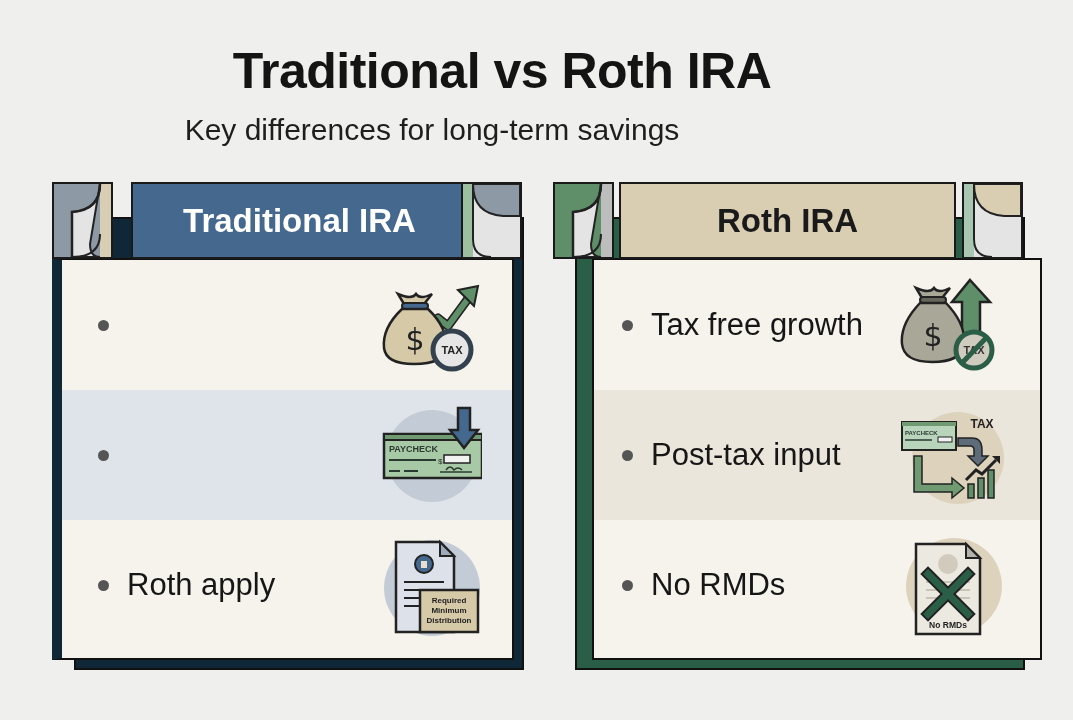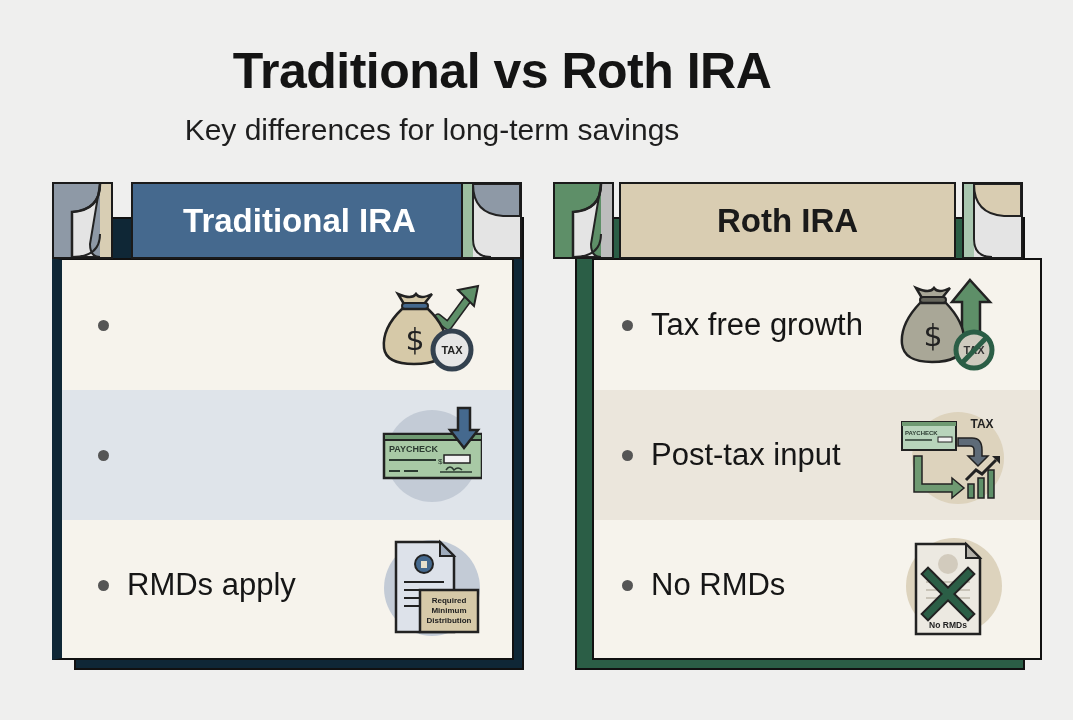--- a/index.html
+++ b/index.html
@@ -77,21 +77,21 @@
         <rect x="66" y="51" width="26" height="8" fill="#f2f2f2" stroke="#222" stroke-width="1.5"></rect>
         <line x1="11" y1="67" x2="22" y2="67" stroke="#2b3a30" stroke-width="2"></line>
         <line x1="26" y1="67" x2="40" y2="67" stroke="#2b3a30" stroke-width="2"></line>
         <line x1="62" y1="68" x2="94" y2="68" stroke="#2b3a30" stroke-width="1.5"></line>
         <path d="M68,66 q4,-6 8,0 q4,-4 8,0" fill="none" stroke="#2b3a30" stroke-width="1.5"></path>
         <polygon points="80,4 92,4 92,26 100,26 86,44 72,26 80,26" fill="#45698e" stroke="#222" stroke-width="2.5"></polygon>
       </svg>
     </div>
     <div class="row r2">
       <span class="bullet"></span>
-      <span class="row-label">RMDs apply</span>
+      <span class="row-label">Roth apply</span>
       <svg class="icon" viewBox="0 0 104 104">
         <circle cx="54" cy="54" r="48" fill="#c3cbd6"></circle>
         <path d="M18,8 L62,8 L76,22 L76,98 L18,98 Z" fill="#dde2ea" stroke="#222" stroke-width="2.5"></path>
         <path d="M62,8 L62,22 L76,22 Z" fill="#9eabbc" stroke="#222" stroke-width="2"></path>
         <circle cx="46" cy="30" r="9" fill="#45698e" stroke="#222" stroke-width="2"></circle>
         <rect x="43" y="27" width="6" height="7" fill="#e8e0cc"></rect>
         <line x1="26" y1="48" x2="66" y2="48" stroke="#222" stroke-width="2"></line>
         <line x1="26" y1="56" x2="48" y2="56" stroke="#222" stroke-width="2"></line>
         <line x1="26" y1="64" x2="48" y2="64" stroke="#222" stroke-width="2"></line>
         <line x1="26" y1="72" x2="48" y2="72" stroke="#222" stroke-width="2"></line>

